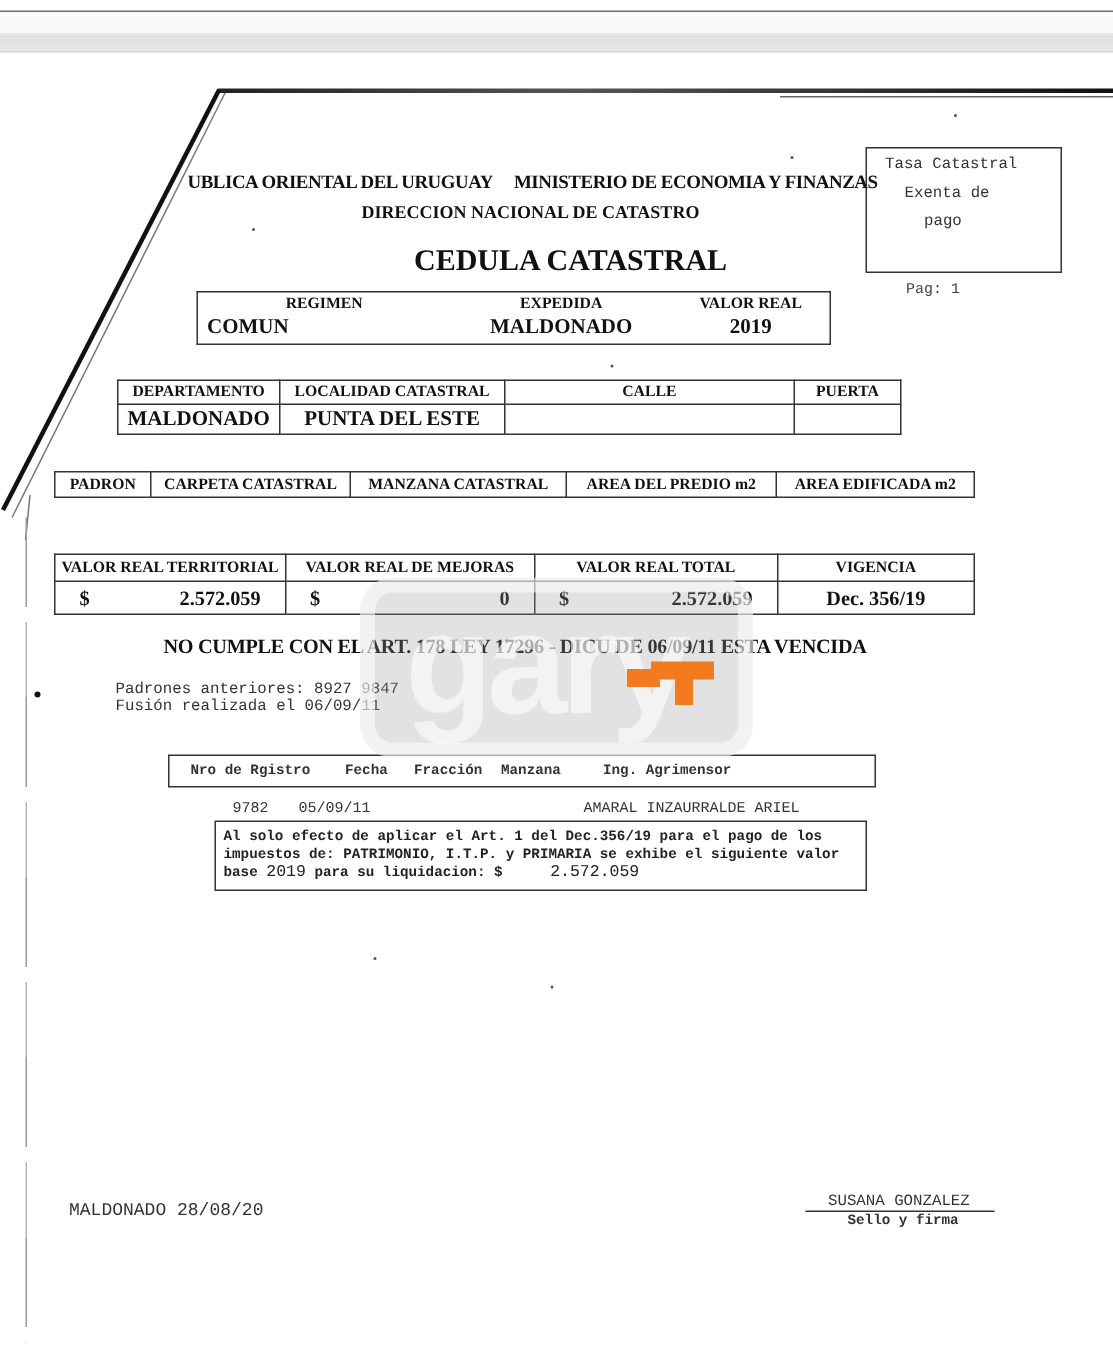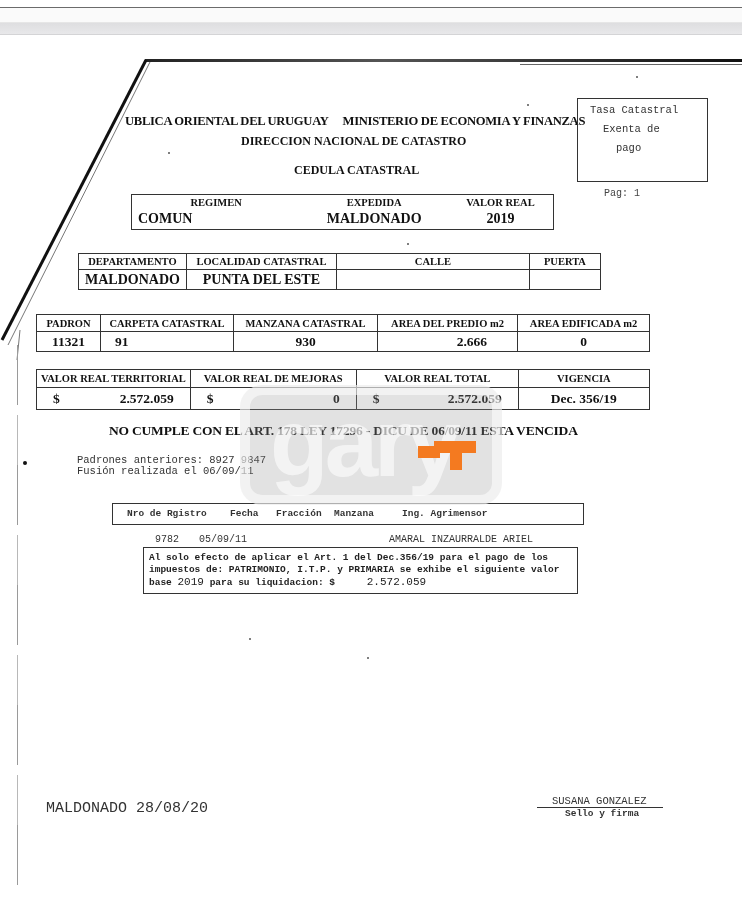--- a/index.html
+++ b/index.html
@@ -16,21 +16,21 @@
     
     .edge-top { position: absolute; left: 145px; top: 59px; width: 597px; height: 3px; background: linear-gradient(90deg, #222 0%, #555 40%, #333 70%, #111 100%); }
     .edge-top2 { position: absolute; left: 520px; top: 64px; width: 222px; height: 1px; background: #666; }
     .edge-diag { position: absolute; left: 0; top: 0; width: 160px; height: 360px; }
     .edge-left { position: absolute; left: 17px; top: 345px; width: 1px; height: 550px; background: repeating-linear-gradient(#9a9a9a 0 60px, #ffffff 60px 70px, #b8b8b8 70px 120px); }
 
     
     .hdr1 { position: absolute; left: 125px; top: 114px; font-weight: bold; font-size: 12.6px; letter-spacing: -0.3px; white-space: nowrap; text-align: right; }
     .hdr1 .gap { display: inline-block; width: 14px; }
     .hdr2 { position: absolute; left: 241px; top: 134px; font-weight: bold; font-size: 12px; white-space: nowrap; }
-    .title { position: absolute; left: 294px; top: 163px; font-weight: bold; font-size: 12px; white-space: nowrap; }
+    .title { position: absolute; left: 276px; top: 163px; font-weight: bold; font-size: 20px; white-space: nowrap; }
 
     .tasa-box { position: absolute; left: 577px; top: 98px; width: 131px; height: 84px; border: 1px solid #333; font-family: "Liberation Mono", monospace; font-size: 10.5px; color: #333; padding-left: 32px; }
     .tasa-box div { position: absolute; white-space: nowrap; }
     .tasa-l1 { left: 12px; top: 5px; }
     .tasa-l2 { left: 25px; top: 24px; }
     .tasa-l3 { left: 38px; top: 43px; }
     .pag { position: absolute; left: 604px; top: 188px; font-family: "Liberation Mono", monospace; font-size: 10px; color: #444; }
 
     
     table { position: absolute; border-collapse: collapse; font-weight: bold; }
@@ -66,21 +66,21 @@
     .mono { font-family: "Liberation Mono", monospace; color: #333; white-space: nowrap; position: absolute; }
     .padrones { left: 77px; top: 455px; font-size: 10.5px; line-height: 11px; }
 
     .reg-box { position: absolute; left: 112px; top: 503px; width: 472px; height: 22px; border: 1px solid #333; }
     .reg-hdr { position: absolute; top: 4px; font-family: "Liberation Mono", monospace; font-weight: bold; font-size: 9.5px; color: #333; white-space: nowrap; }
     .reg-val { top: 534px; font-size: 10px; }
 
     .info-box { position: absolute; left: 143px; top: 547px; width: 435px; height: 47px; border: 1px solid #333; font-family: "Liberation Mono", monospace; font-weight: bold; font-size: 9.5px; color: #222; padding: 4px 0 0 5px; line-height: 12px; }
     .info-box .big { font-weight: normal; font-size: 11px; }
 
-    .date-place { left: 46px; top: 800px; font-size: 15px; }
+    .date-place { left: 46px; top: 800px; font-size: 12px; }
     .signer { left: 552px; top: 795px; font-size: 10.5px; }
     .sig-line { position: absolute; left: 537px; top: 807px; width: 126px; height: 1px; background: #333; }
     .sello { left: 565px; top: 808px; font-size: 9.5px; font-weight: bold; }
 
     
     .watermark { position: absolute; left: 240px; top: 385px; width: 262px; height: 120px; border: 10px solid rgba(255,255,255,0.55); border-radius: 22px; background: rgba(150,150,150,0.28); }
     .wm-text { position: absolute; left: 270px; top: 395px; font-family: "Liberation Sans", sans-serif; font-weight: bold; font-size: 96px; color: rgba(255,255,255,0.6); letter-spacing: -4px; line-height: 1; }
     .wm-plus-h { position: absolute; left: 434px; top: 441px; width: 42px; height: 12px; background: #f47a20; }
     .wm-plus-v { position: absolute; left: 450px; top: 446px; width: 12px; height: 24px; background: #f47a20; }
     .wm-plus-h2 { position: absolute; left: 418px; top: 446px; width: 22px; height: 12px; background: #f47a20; }
@@ -151,27 +151,20 @@
   </table>
 
 <table class="t-padron">
   <tbody>
       <tr>
     <th style="width:64px">PADRON</th>
     <th style="width:133px">CARPETA CATASTRAL</th>
     <th style="width:144px">MANZANA CATASTRAL</th>
     <th style="width:140px">AREA DEL PREDIO m2</th>
     <th>AREA EDIFICADA m2</th>
-  </tr>
-  <tr>
-    <td class="c">11321</td>
-    <td style="padding-left:14px">91</td>
-    <td class="c">930</td>
-    <td class="r" style="padding-right:30px">2.666</td>
-    <td class="c">0</td>
   </tr>
 </tbody>
   </table>
 
 <table class="t-valor">
   <tbody>
       <tr>
     <th style="width:153px">VALOR REAL TERRITORIAL</th>
     <th style="width:166px">VALOR REAL DE MEJORAS</th>
     <th style="width:162px">VALOR REAL TOTAL</th>

